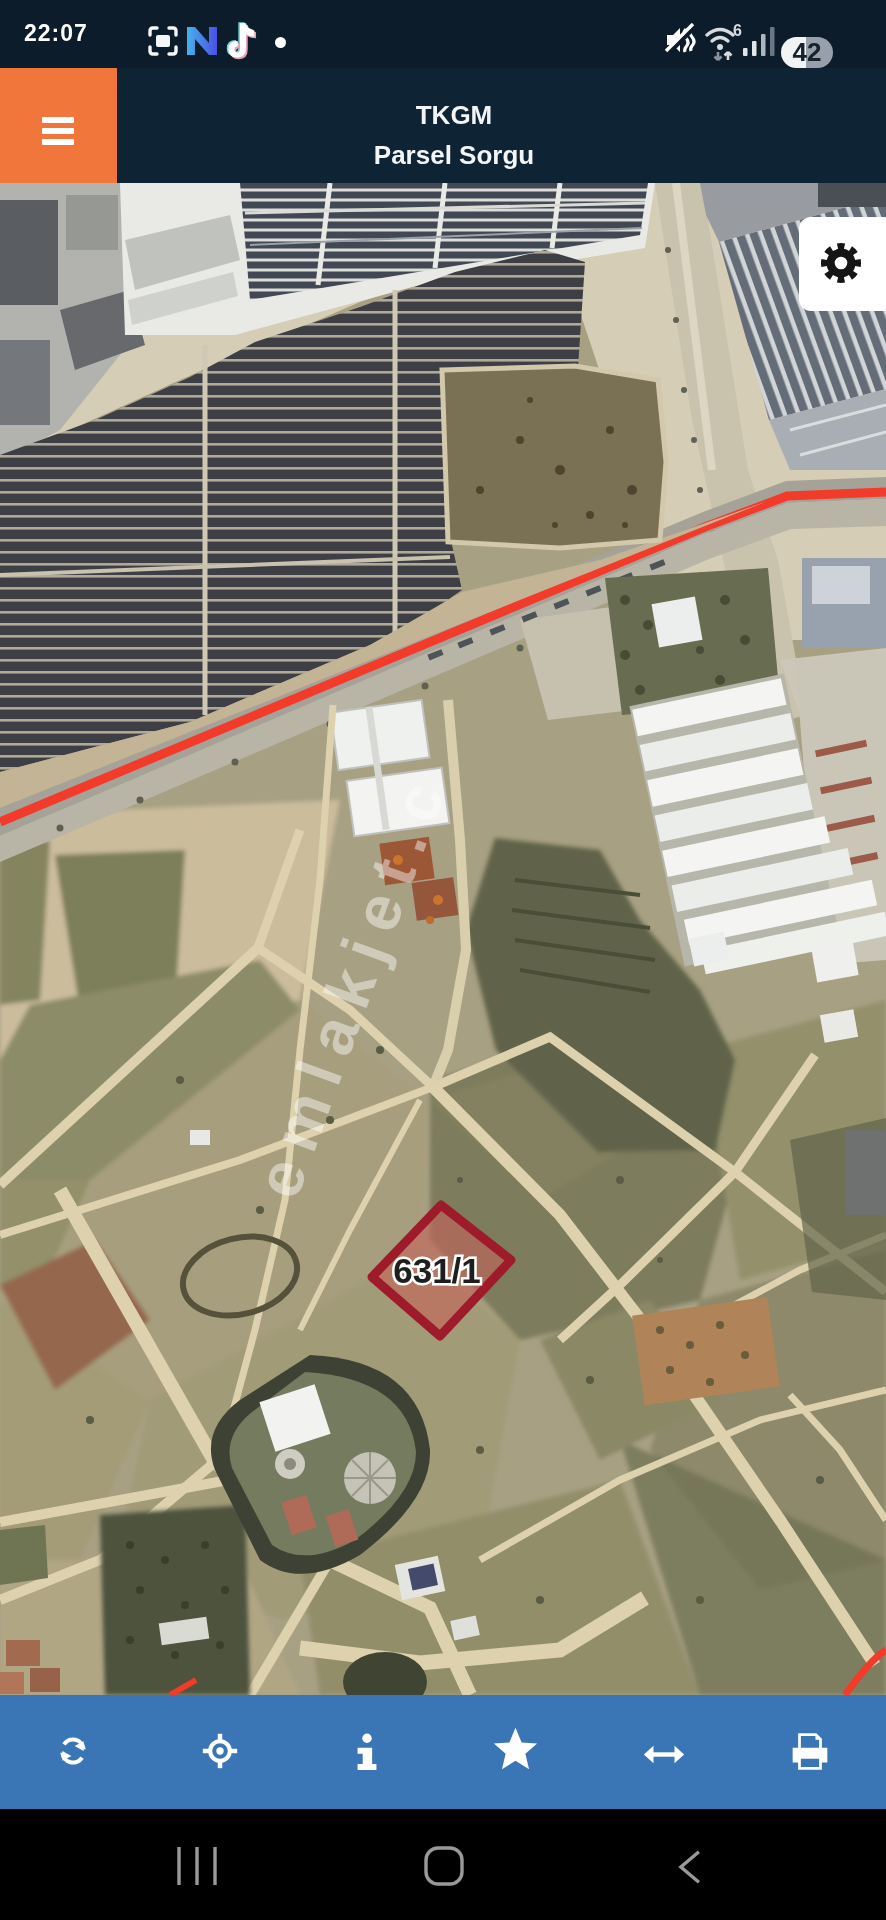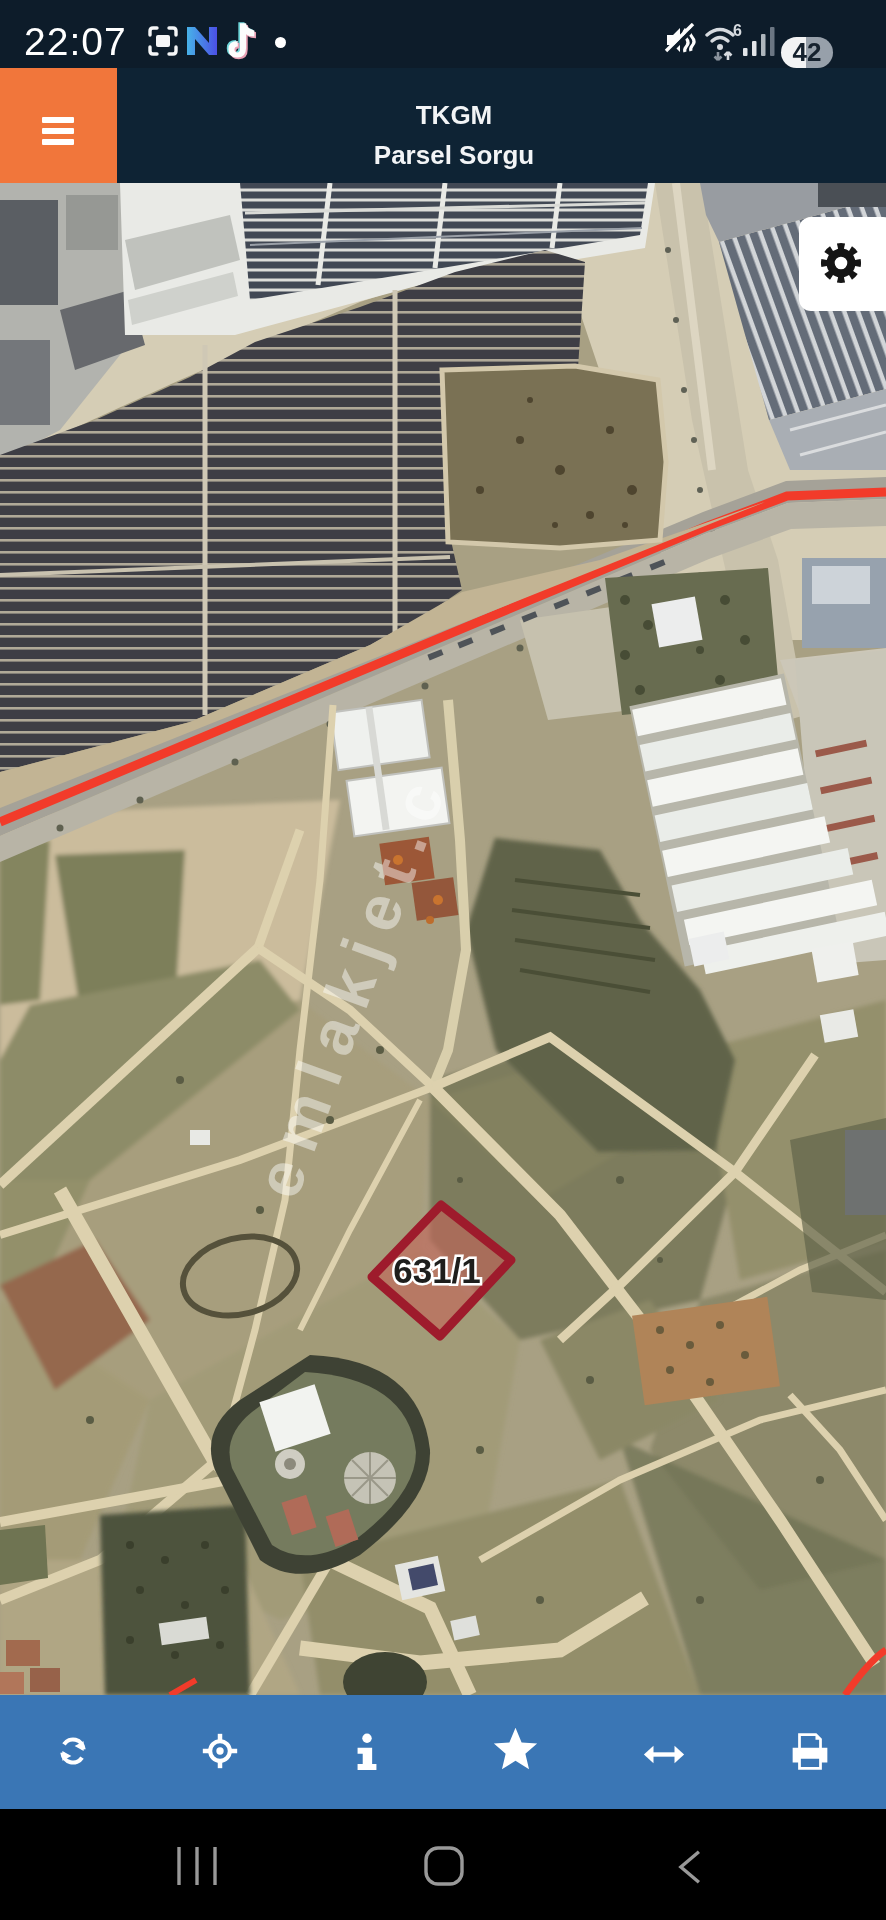--- a/index.html
+++ b/index.html
@@ -4,21 +4,21 @@
 <style>
   html,body{margin:0;padding:0;}
   body{width:886px;height:1920px;overflow:hidden;font-family:"Liberation Sans",sans-serif;background:#fff;position:relative;}
   .abs{position:absolute;}
 </style>
 </head>
 <body>
 
 <div class="abs" style="left:0;top:0;width:886px;height:68px;background:#0d1c2a;"></div>
 
-<div class="abs" style="left:24px;top:20px;color:#fff;font-size:39px;font-weight:normal;letter-spacing:1px;">22:07</div>
+<div class="abs" style="left:24px;top:20px;color:#fff;font-size:23px;font-weight:bold;letter-spacing:1px;">22:07</div>
 
 <svg class="abs" style="left:146px;top:24px;" width="34" height="34" viewBox="0 0 34 34">
   <path d="M4 11 L4 7 Q4 4 7 4 L11 4 M23 4 L27 4 Q30 4 30 7 L30 11 M30 23 L30 27 Q30 30 27 30 L23 30 M11 30 L7 30 Q4 30 4 27 L4 23" fill="none" stroke="#f5f6f7" stroke-width="3.4" stroke-linecap="round"></path>
   <rect x="10" y="11" width="14" height="12" rx="2" fill="#f5f6f7"></rect>
 </svg>
 
 <svg class="abs" style="left:184px;top:24px;" width="36" height="34" viewBox="0 0 36 34">
   <defs>
       <linearGradient id="ngrad" x1="0" y1="0" x2="1" y2="0">
     <stop offset="0" stop-color="#47b2e8"></stop>

